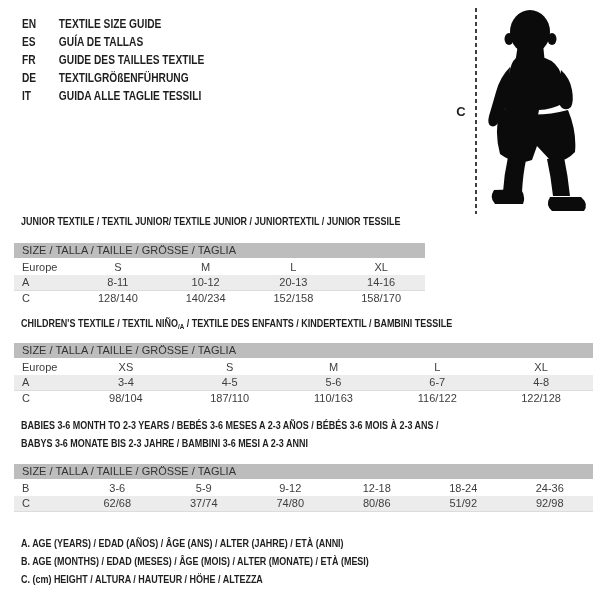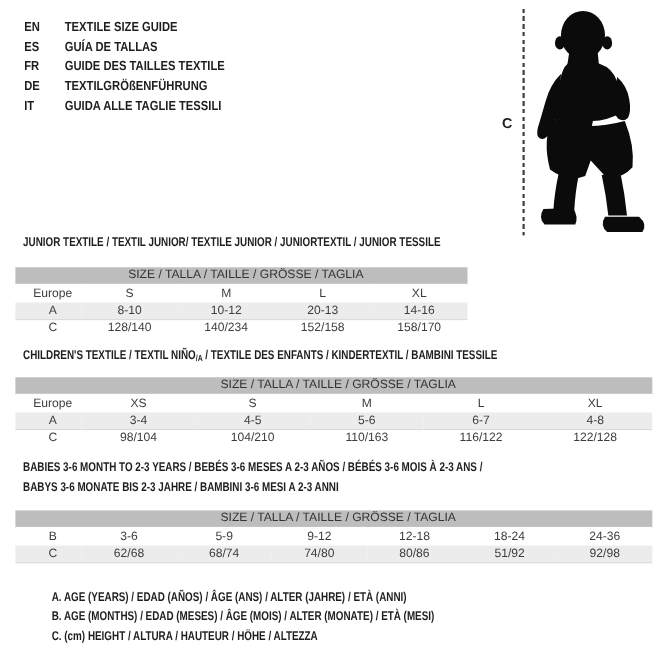--- a/index.html
+++ b/index.html
@@ -31,34 +31,34 @@
     white-space:nowrap;transform:scaleX(0.78);transform-origin:0 50%;line-height:12px;
   }
   .section-heading .sub{font-size:8px;vertical-align:-2px;}
   .heading-2line{line-height:18px;}
   
   table.size-table{
     position:absolute;border-collapse:collapse;table-layout:fixed;
     font-size:11px;color:var(--text,#3d3d3d);
   }
   table.size-table th{
-    background:var(--header-bg,#bdbdbd);font-weight:400;text-align:center;
+    background:var(--header-bg,#bdbdbd);font-weight:400;text-align:left;
     padding:0 0 0 8px;height:15px;line-height:15px;font-size:11px;color:#333;
     border-bottom:2px solid #ffffff;white-space:nowrap;
   }
   table.size-table td{
     height:15px;line-height:15px;text-align:center;padding:0;white-space:nowrap;font-size:11px;
   }
-  table.size-table td.lbl{text-align:center;padding-left:8px;}
+  table.size-table td.lbl{text-align:left;padding-left:8px;}
   table.size-table tr.alt td{background:var(--row-alt,#ececec);border-bottom:1px solid #dcdcdc;}
   .t-junior{left:14px;top:243px;width:411px;}
   .t-children{left:14px;top:343px;width:579px;}
   .t-babies{left:14px;top:464px;width:579px;}
   
-  .footnotes{position:absolute;left:21px;top:534px;margin-left:26px;}
+  .footnotes{position:absolute;left:21px;top:534px;}
   .footnote{
     height:18px;line-height:18px;font-size:11.5px;font-weight:700;color:var(--heading,#1e1e1e);
     white-space:nowrap;transform:scaleX(0.78);transform-origin:0 50%;
   }
 </style>
 </head>
 <body>
 
 <div class="canvas">
 
@@ -121,21 +121,21 @@
     <tbody>
       <tr>
         <td class="lbl">Europe</td>
         <td>S</td>
         <td>M</td>
         <td>L</td>
         <td>XL</td>
       </tr>
       <tr class="alt">
         <td class="lbl">A</td>
-        <td>8-10</td>
+        <td>8-11</td>
         <td>10-12</td>
         <td>20-13</td>
         <td>14-16</td>
       </tr>
       <tr>
         <td class="lbl">C</td>
         <td>128/140</td>
         <td>140/234</td>
         <td>152/158</td>
         <td>158/170</td>
@@ -173,21 +173,21 @@
         <td class="lbl">A</td>
         <td>3-4</td>
         <td>4-5</td>
         <td>5-6</td>
         <td>6-7</td>
         <td>4-8</td>
       </tr>
       <tr>
         <td class="lbl">C</td>
         <td>98/104</td>
-        <td>104/210</td>
+        <td>187/110</td>
         <td>110/163</td>
         <td>116/122</td>
         <td>122/128</td>
       </tr>
     </tbody>
   </table>
 
   <div class="section-heading heading-2line" style="top:416px">
     <div>BABIES 3-6 MONTH TO 2-3 YEARS / BEBÉS 3-6 MESES A 2-3 AÑOS / BÉBÉS 3-6 MOIS À 2-3 ANS /</div>
     <div>BABYS 3-6 MONATE BIS 2-3 JAHRE / BAMBINI 3-6 MESI A 2-3 ANNI</div>
@@ -213,21 +213,21 @@
         <td>3-6</td>
         <td>5-9</td>
         <td>9-12</td>
         <td>12-18</td>
         <td>18-24</td>
         <td>24-36</td>
       </tr>
       <tr class="alt">
         <td class="lbl">C</td>
         <td>62/68</td>
-        <td>68/74</td>
+        <td>37/74</td>
         <td>74/80</td>
         <td>80/86</td>
         <td>51/92</td>
         <td>92/98</td>
       </tr>
     </tbody>
   </table>
 
   <div class="footnotes">
     <div class="footnote">A. AGE (YEARS) / EDAD (AÑOS) / ÂGE (ANS) / ALTER (JAHRE) / ETÀ (ANNI)</div>

